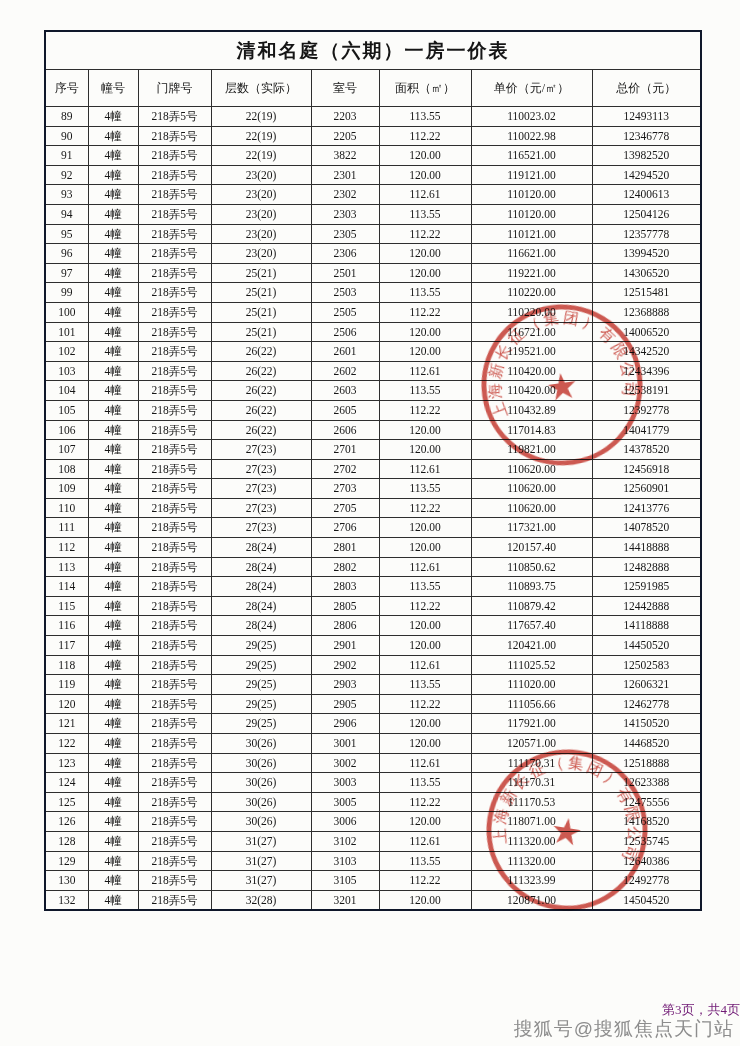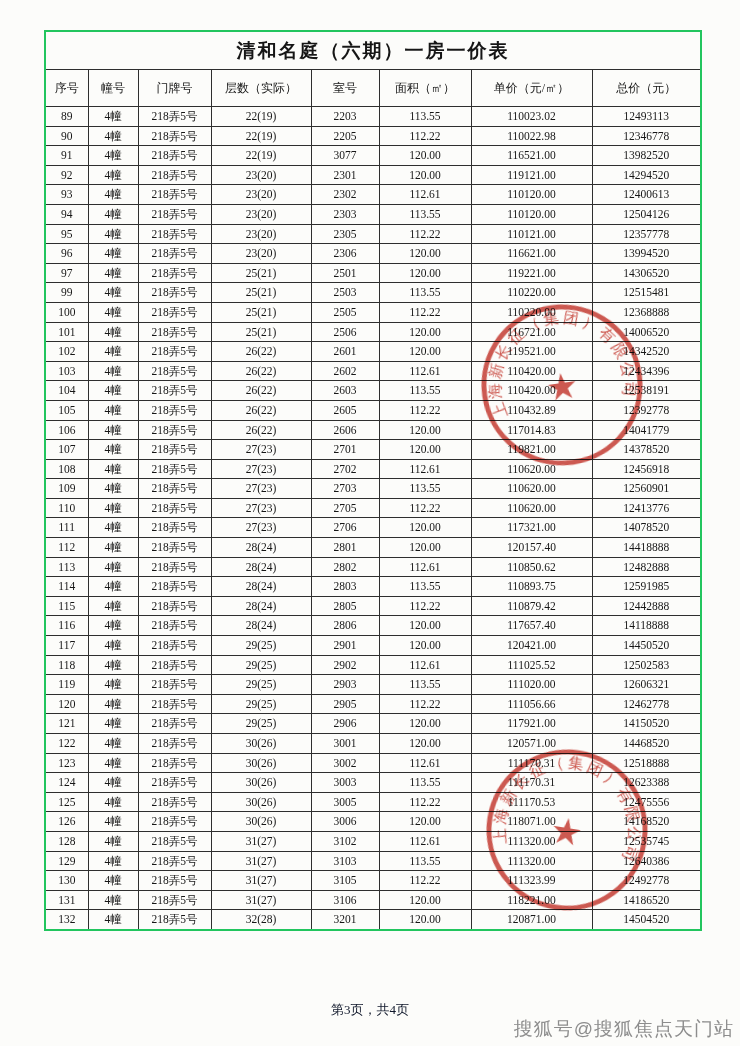--- a/index.html
+++ b/index.html
@@ -4,40 +4,40 @@
 <style>
   html,body{margin:0;padding:0;}
   body{
     width:740px;height:1046px;position:relative;overflow:hidden;
     background:#fcfcfa;color:#161616;
     font-family:"Liberation Serif", serif;
   }
   .sheet{position:absolute;left:44px;top:30px;width:656px;}
   table{
     border-collapse:collapse;table-layout:fixed;width:656px;
-    border:2px solid #22c55e;
+    border:2px solid #0f172a;
   }
   th,td{
     border:1px solid #2e2e2e;
     text-align:center;vertical-align:middle;
     overflow:hidden;white-space:nowrap;
     padding:0;
   }
   .title-cell{
     font-size:19px;font-weight:bold;height:37px;letter-spacing:2px;
   }
   .header-row th{
     font-size:12px;font-weight:normal;height:36px;
   }
   tbody td{
     font-size:11.5px;height:18.6px;line-height:18.6px;
   }
   .page-footer{
     position:absolute;left:0;top:1001px;width:740px;
-    text-align:center;font-size:13px;color:#0f172a;
+    text-align:right;font-size:13px;color:#701a75;
   }
   .watermark{
     position:absolute;right:6px;top:1016px;
     font-size:19px;color:#8d8d8d;letter-spacing:1px;
     font-family:"Liberation Sans", sans-serif;
   }
   .stamp{
     position:absolute;width:170px;height:170px;
     mix-blend-mode:multiply;opacity:.82;pointer-events:none;
     filter:blur(.2px);
@@ -94,21 +94,21 @@
           <td>2205</td>
           <td>112.22</td>
           <td>110022.98</td>
           <td>12346778</td>
         </tr>
         <tr>
           <td>91</td>
           <td>4幢</td>
           <td>218弄5号</td>
           <td>22(19)</td>
-          <td>3077</td>
+          <td>3822</td>
           <td>120.00</td>
           <td>116521.00</td>
           <td>13982520</td>
         </tr>
         <tr>
           <td>92</td>
           <td>4幢</td>
           <td>218弄5号</td>
           <td>23(20)</td>
           <td>2301</td>
@@ -468,30 +468,20 @@
         </tr>
         <tr>
           <td>130</td>
           <td>4幢</td>
           <td>218弄5号</td>
           <td>31(27)</td>
           <td>3105</td>
           <td>112.22</td>
           <td>111323.99</td>
           <td>12492778</td>
-        </tr>
-        <tr>
-          <td>131</td>
-          <td>4幢</td>
-          <td>218弄5号</td>
-          <td>31(27)</td>
-          <td>3106</td>
-          <td>120.00</td>
-          <td>118221.00</td>
-          <td>14186520</td>
         </tr>
         <tr>
           <td>132</td>
           <td>4幢</td>
           <td>218弄5号</td>
           <td>32(28)</td>
           <td>3201</td>
           <td>120.00</td>
           <td>120871.00</td>
           <td>14504520</td>

